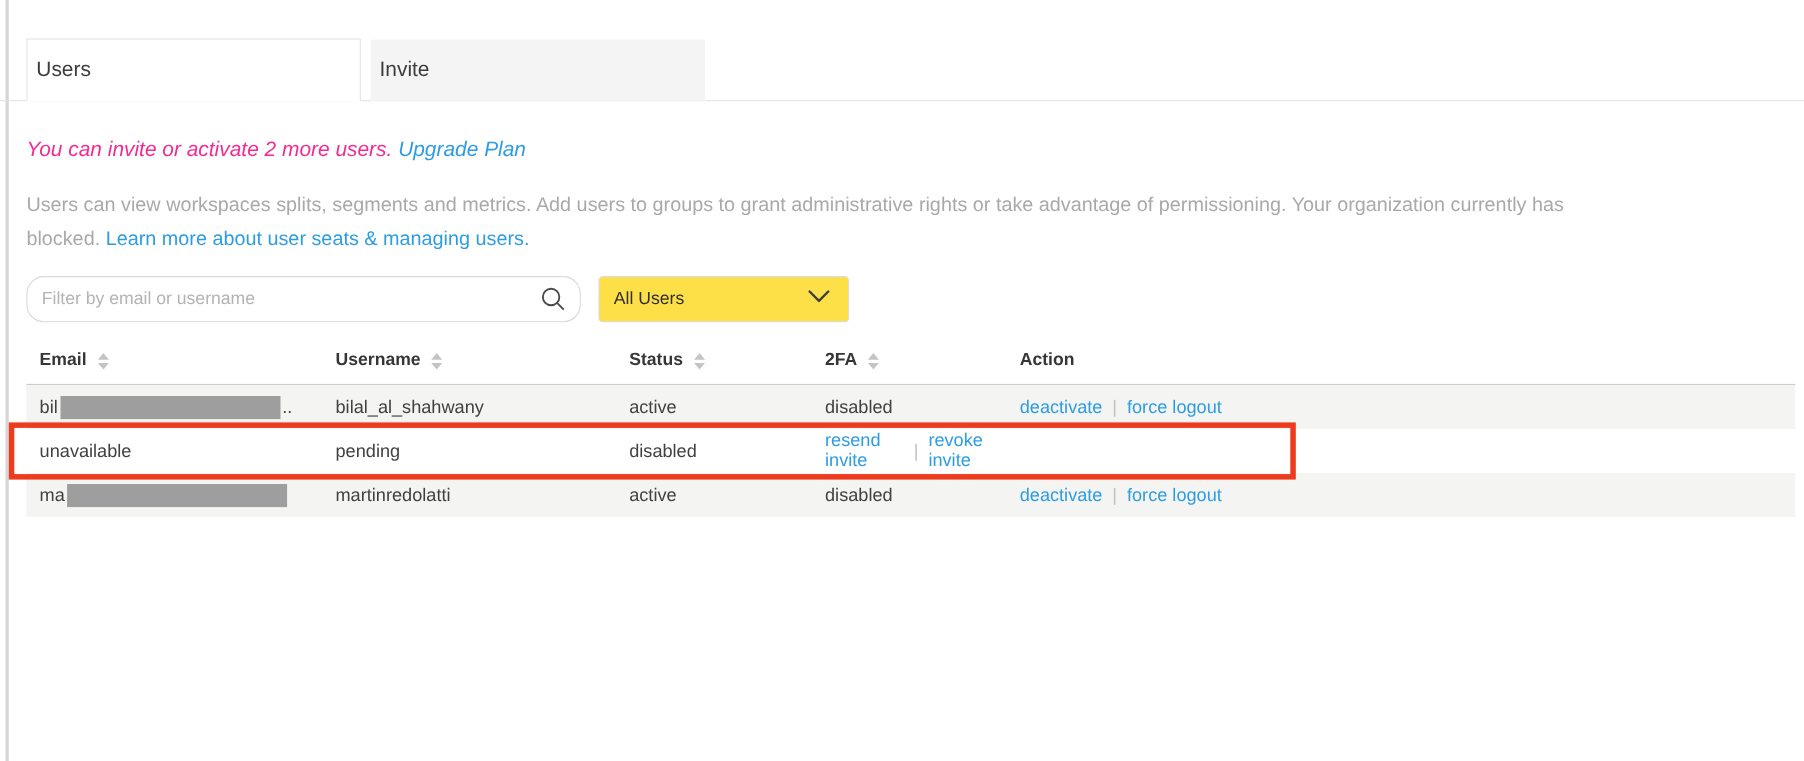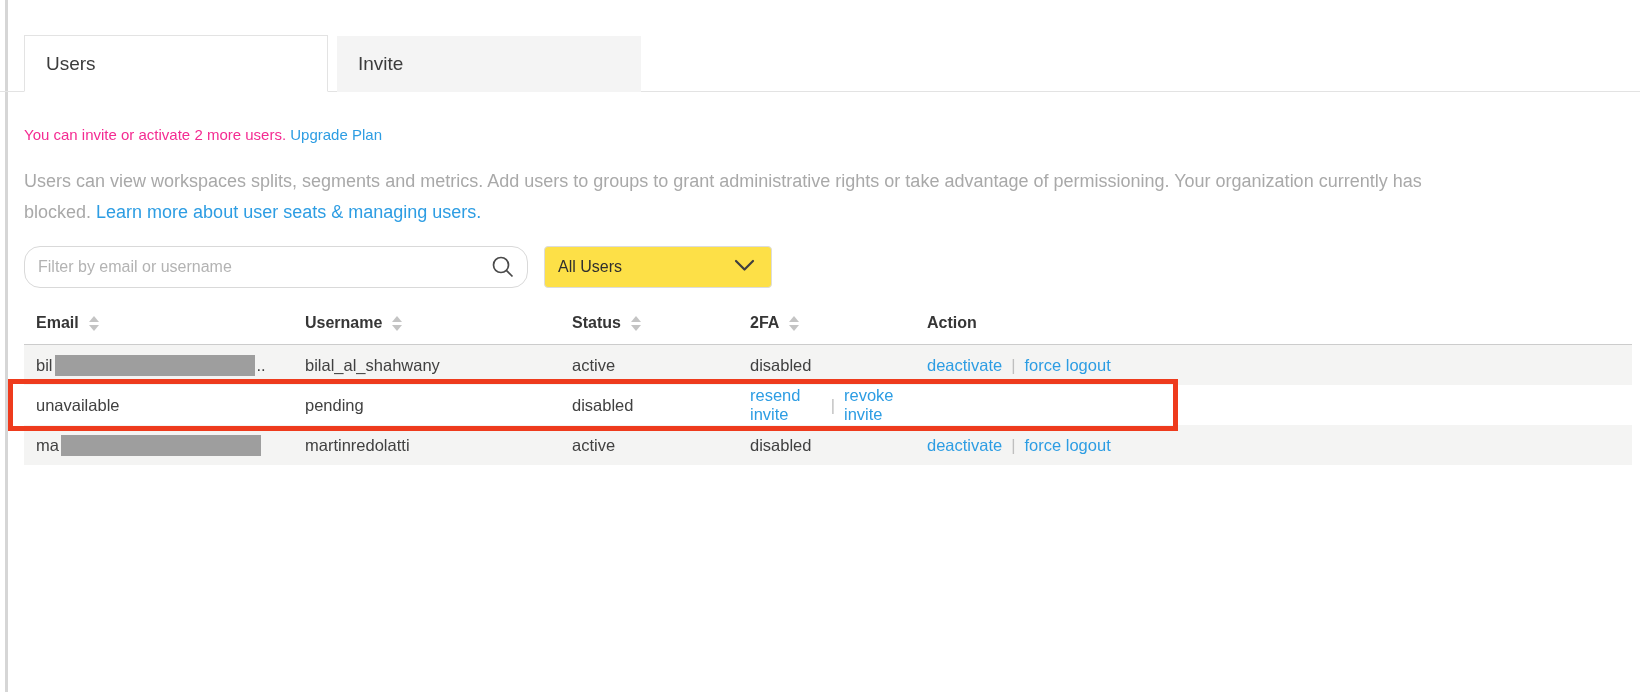--- a/index.html
+++ b/index.html
@@ -5,26 +5,26 @@
   * { margin:0; padding:0; box-sizing:border-box; }
   html,body { width:1640px; height:692px; background:#ffffff; overflow:hidden;
               font-family:"Liberation Sans", sans-serif; color:#3f3f3f; }
 
   .left-edge { position:absolute; left:5px; top:0; width:3px; height:692px; background:#d6d6d6; }
 
   
   .tabbar { position:relative; margin:35px 0 0 24px; height:57px; }
   .tabline { position:absolute; left:-24px; width:1640px; bottom:0; height:1px; background:#e3e3e3; }
   .tab { position:relative; display:inline-block; width:304px; height:57px; line-height:56px;
-         padding-left:21px; font-size:19px; color:#3c3c3c; vertical-align:bottom; cursor:pointer; }
+         padding-left:8px; font-size:19px; color:#3c3c3c; vertical-align:bottom; cursor:pointer; }
   .tab.active { background:#ffffff; border:1px solid #e3e3e3; border-bottom:1px solid #ffffff; z-index:2; }
   .tab.inactive { background:#f4f4f4; margin-left:9px; height:56px; line-height:55px; z-index:1; }
 
   
-  .notice { margin:34px 0 0 24px; font-size:15px; }
+  .notice { margin:34px 0 0 24px; font-size:19px;font-style:italic; }
   .notice .pink { color:#f42b92; }
   a.link { color:#2d9de3; text-decoration:none; cursor:pointer; }
 
   
   .desc { margin:23px 0 0 24px; font-size:18px; line-height:31px; color:#a9a9a9; }
   .desc .l1 { white-space:nowrap; overflow:hidden; width:1616px; }
 
   
   .filters { margin:18px 0 0 24px; display:flex; gap:16px; }
   .search-box { position:relative; width:504px; height:42px; }

